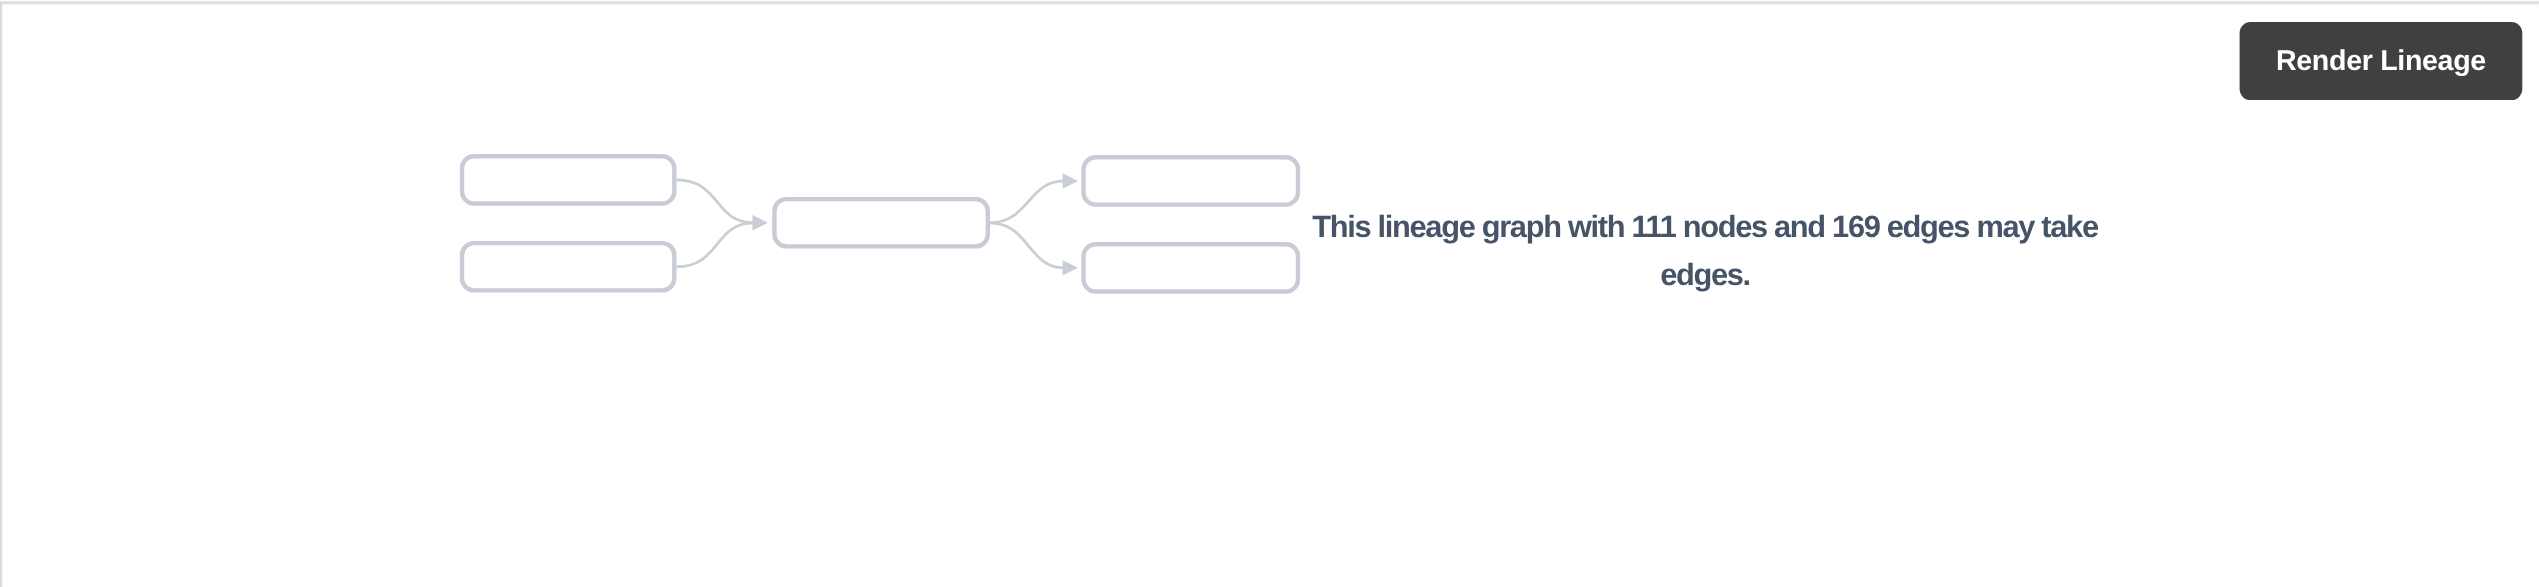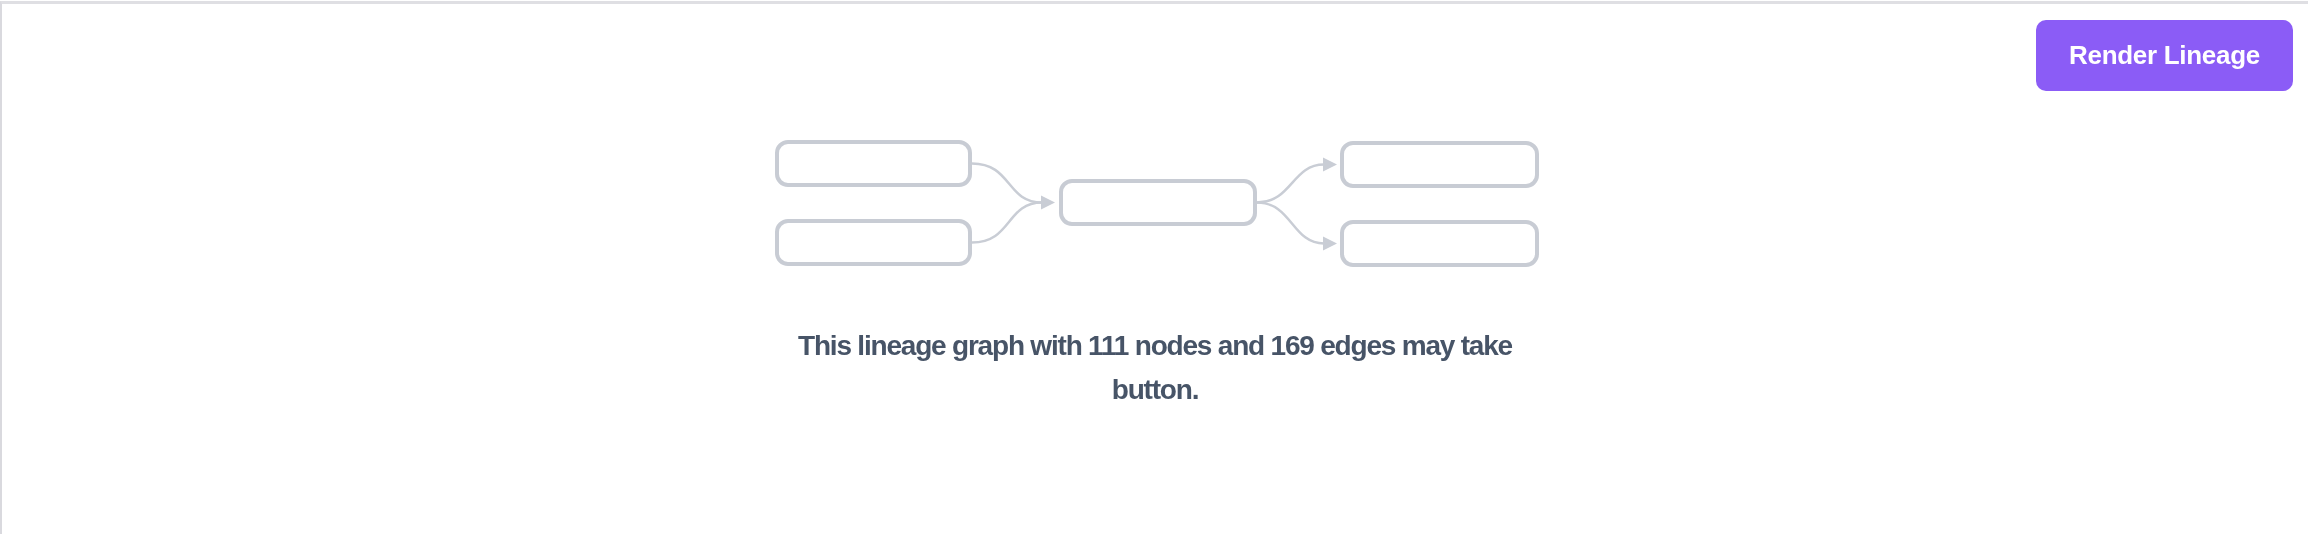--- a/index.html
+++ b/index.html
@@ -24,41 +24,40 @@
     border-top: 3px solid #dfdfe3;
     border-left: 2px solid #d9d9de;
     box-sizing: border-box;
   }
   .render-btn {
     position: absolute;
     top: 16px;
     right: 15px;
     width: 257px;
     height: 71px;
-    background: #8b5cf6;
+    background: #404040;
     color: #ffffff;
     border: none;
     border-radius: 10px;
     font-family: "Liberation Sans", "DejaVu Sans", sans-serif;
     font-size: 26px;
     font-weight: 700;
     letter-spacing: -0.3px;
     cursor: pointer;
     display: flex;
     align-items: center;
     justify-content: center;
   }
   .center-col {
     position: absolute;
     left: 50%;
     top: 129px;
     transform: translateX(-50%);
     display: flex;
-    flex-direction: column;
-    align-items: center;
+    align-items: flex-start;
   }
   .illustration {
     display: block;
   }
   .msg {
     margin-top: 51px;
     text-align: center;
     color: #475467;
     font-size: 28px;
     font-weight: 700;
@@ -93,17 +92,17 @@
       <path d="M 281,62.5 L 295,69.5 L 281,76.5 Z" fill="#c9cdd5"></path>
 
       <path d="M 497,69.5 C 532,69.5 532,31.5 564,31.5" fill="none" stroke="#c9cdd5" stroke-width="2.5"></path>
       <path d="M 563,24.5 L 577,31.5 L 563,38.5 Z" fill="#c9cdd5"></path>
       <path d="M 497,69.5 C 532,69.5 532,110.5 564,110.5" fill="none" stroke="#c9cdd5" stroke-width="2.5"></path>
       <path d="M 563,103.5 L 577,110.5 L 563,117.5 Z" fill="#c9cdd5"></path>
     </svg>
 
     <div class="msg">
       <div class="line">This lineage graph with 111 nodes and 169 edges may take</div>
-      <div class="line">button.</div>
+      <div class="line">edges.</div>
     </div>
 
   </div>
 </div>
 
 </body></html>

